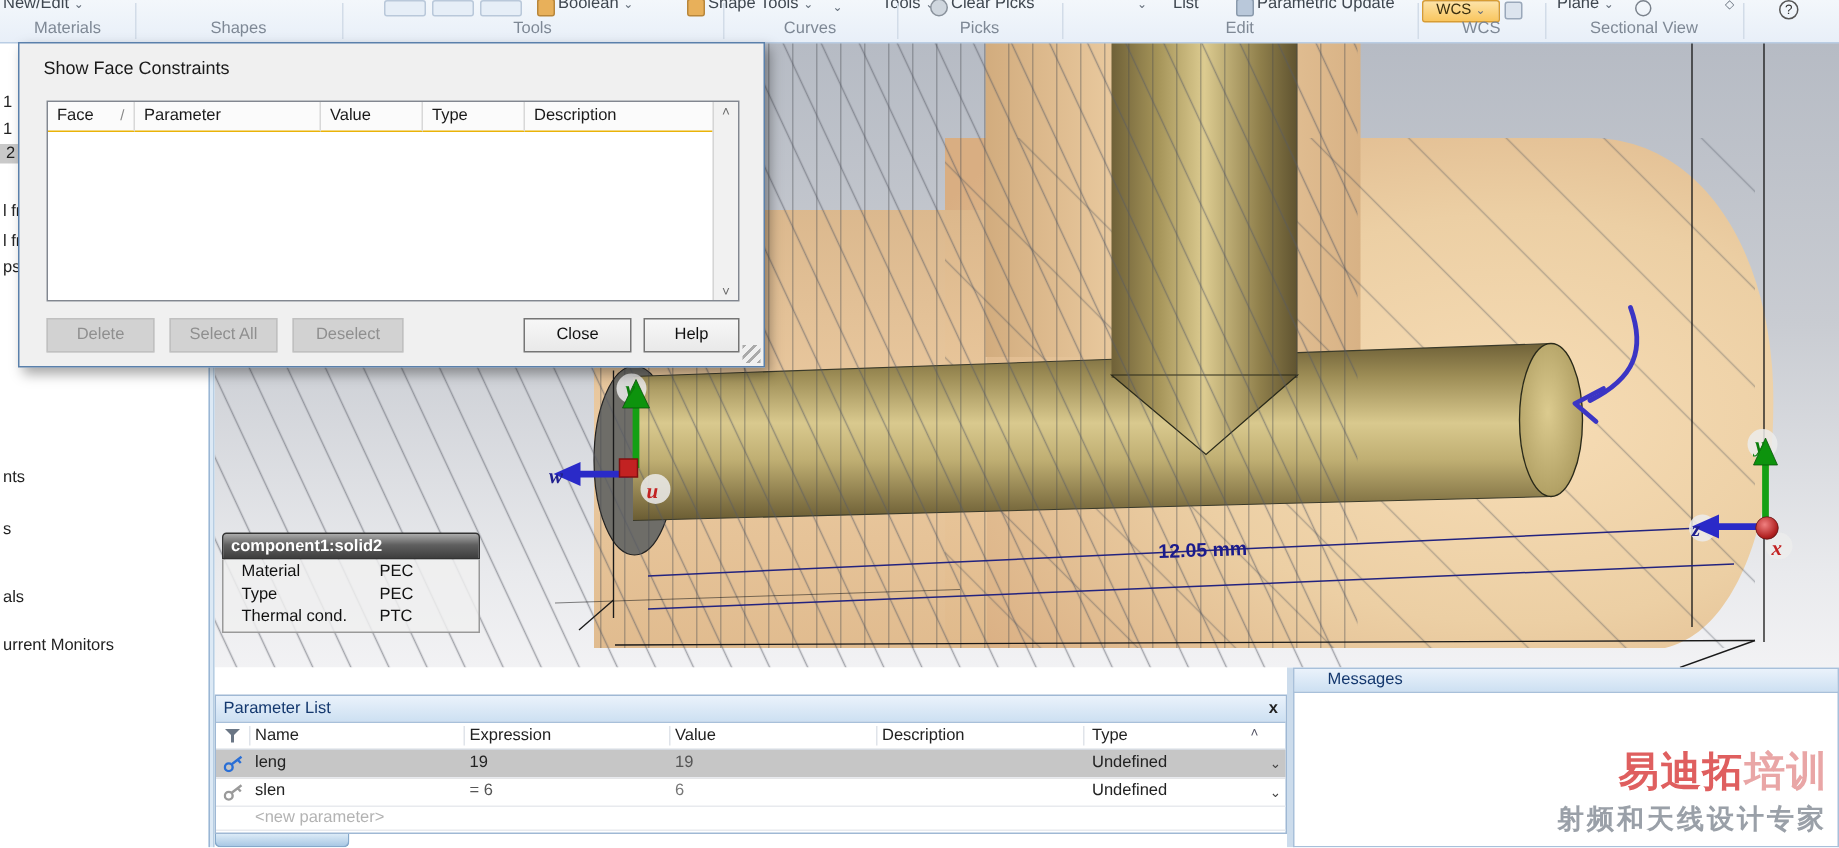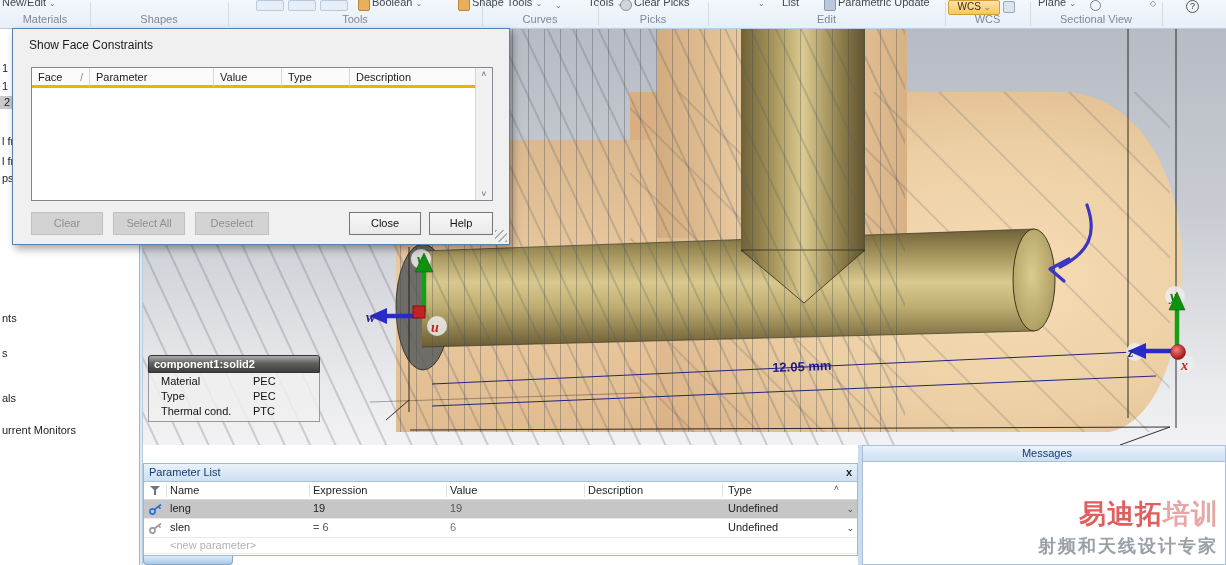--- a/index.html
+++ b/index.html
@@ -70,33 +70,33 @@
   .funnel-stem{position:absolute;left:10px;top:8px;width:2px;height:5px;background:#6a7685;}
   #bottom-tab{position:absolute;left:143px;top:556px;width:90px;height:9px;z-index:2;
               background:linear-gradient(#dcebf7,#a9c8e4);border:1px solid #85a9cb;border-top:none;
               border-radius:0 0 4px 4px;box-sizing:border-box;}
 
   
   #msg-panel{position:absolute;left:858px;top:445px;width:368px;height:120px;z-index:2;}
   #msg-splitter{position:absolute;left:0;top:0;width:4px;height:120px;background:#ccdcec;}
   #msg-hdr{position:absolute;left:4px;top:0;right:0;height:17px;background:linear-gradient(#eaf2fb,#cde0f2);
            border:1px solid #a8c0da;border-bottom:1px solid #a8c0da;box-sizing:border-box;
-           font-size:11px;color:#14386e;line-height:15px;padding-left:6px;text-align:center;}
+           font-size:11px;color:#14386e;line-height:15px;padding-left:22px;}
   #msg-body{position:absolute;left:4px;top:17px;right:0;bottom:0;background:#fff;border:1px solid #a8c0da;border-top:none;box-sizing:border-box;overflow:hidden;}
   #wm-brand{position:absolute;right:6px;bottom:32px;font-size:27px;font-weight:bold;letter-spacing:1px;white-space:nowrap;}
   #wm-brand .p1{color:#df5f5f;} #wm-brand .p2{color:#e9a6a6;}
   #wm-tagline{position:absolute;right:7px;bottom:6px;font-size:18px;font-weight:bold;color:#9aa0a8;letter-spacing:2px;white-space:nowrap;}
 
   
   #dialog{position:absolute;left:12px;top:28px;width:498px;height:217px;background:#f0f0f0;z-index:40;
           border:1px solid #5a80ab;box-shadow:3px 4px 8px rgba(0,0,0,.35);box-sizing:border-box;}
   #dialog .title{position:absolute;left:16px;top:9px;font-size:12px;color:#1a1a1a;}
   #dlg-list{position:absolute;left:18px;top:38px;width:462px;height:134px;background:#fff;border:1px solid #828790;box-sizing:border-box;}
   .dlg-hcell{position:absolute;top:0;height:20px;line-height:19px;font-size:11px;color:#1a1a1a;
-             border-right:1px solid #d8d8d8;border-bottom:3px solid #eab308;background:#fbfbfb;
+             border-right:1px solid #d8d8d8;border-bottom:1px solid #eab308;background:#fbfbfb;
              padding-left:6px;box-sizing:border-box;}
   .dlg-sort{position:absolute;right:6px;top:0;color:#888;font-size:10px;}
   #dlg-scroll{position:absolute;right:0;top:0;width:17px;height:132px;background:#f1f1f1;border-left:1px solid #d5d5d5;box-sizing:border-box;}
   #dlg-scroll .up{position:absolute;top:1px;left:0;right:0;text-align:center;font-size:9px;color:#6a6a6a;}
   #dlg-scroll .dn{position:absolute;bottom:1px;left:0;right:0;text-align:center;font-size:9px;color:#6a6a6a;}
   .dlg-btn{position:absolute;top:183px;height:23px;font-size:11px;text-align:center;line-height:21px;box-sizing:border-box;}
   .dlg-btn.dis{background:#d2d2d2;color:#8f8f8f;border:1px solid #c0c0c0;}
   .dlg-btn.en{background:linear-gradient(#f7f7f7,#e9e9e9);color:#111;border:1px solid #757575;}
   #dlg-grip{position:absolute;right:2px;bottom:2px;width:12px;height:12px;
             background:repeating-linear-gradient(135deg,#aaa 0 2px,transparent 2px 5px);}
@@ -390,21 +390,21 @@
       </div>
       <div class="dlg-hcell" style="left:58px;width:124px">Parameter</div>
       <div class="dlg-hcell" style="left:182px;width:68px">Value</div>
       <div class="dlg-hcell" style="left:250px;width:68px">Type</div>
       <div class="dlg-hcell" style="left:318px;width:127px;border-right:none">Description</div>
       <div id="dlg-scroll">
         <span class="up">˄</span>
         <span class="dn">˅</span>
       </div>
     </div>
-    <div class="dlg-btn dis" style="left:18px;width:72px">Clear</div>
+    <div class="dlg-btn dis" style="left:18px;width:72px">Delete</div>
     <div class="dlg-btn dis" style="left:100px;width:72px">Select All</div>
     <div class="dlg-btn dis" style="left:182px;width:74px">Deselect</div>
     <div class="dlg-btn en" style="left:336px;width:72px">Close</div>
     <div class="dlg-btn en" style="left:416px;width:64px">Help</div>
     <div id="dlg-grip"></div>
   </div>
 
 
 </div>
 

